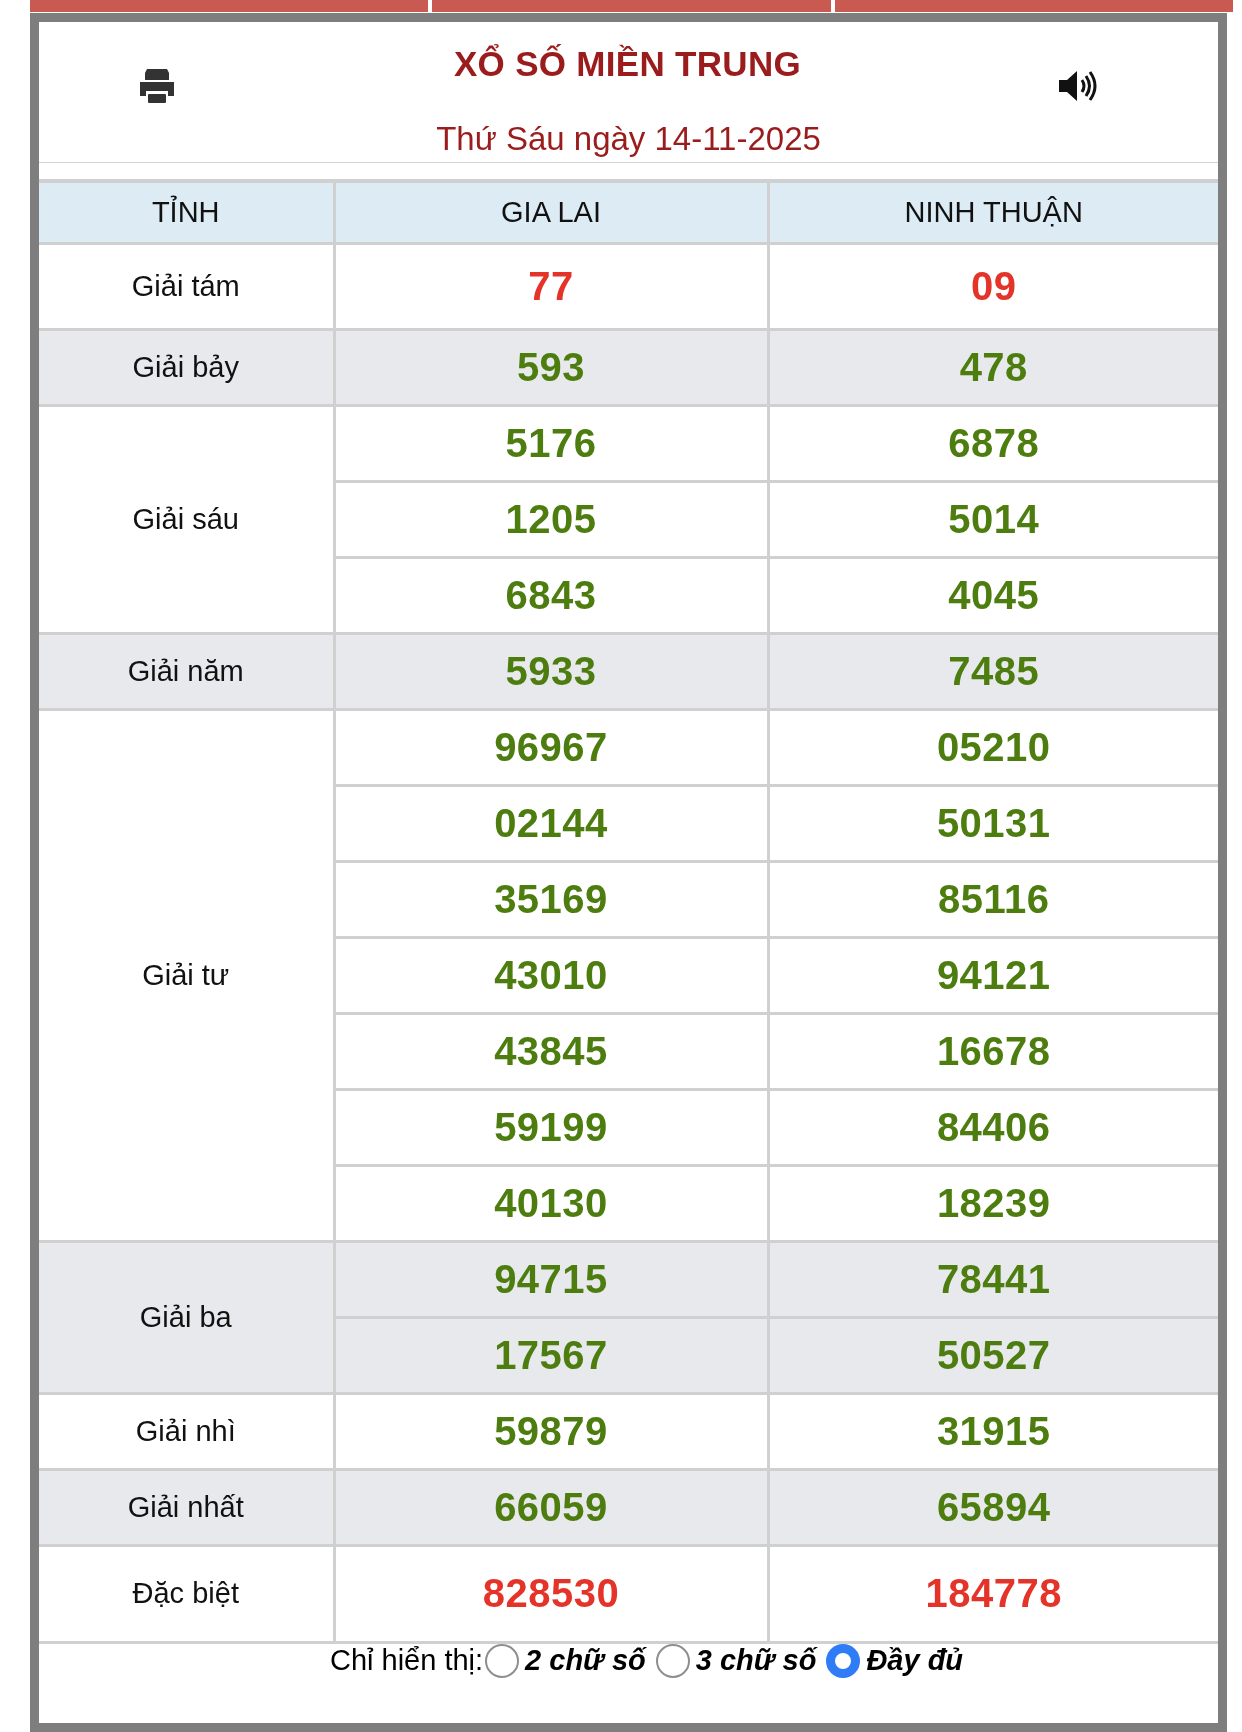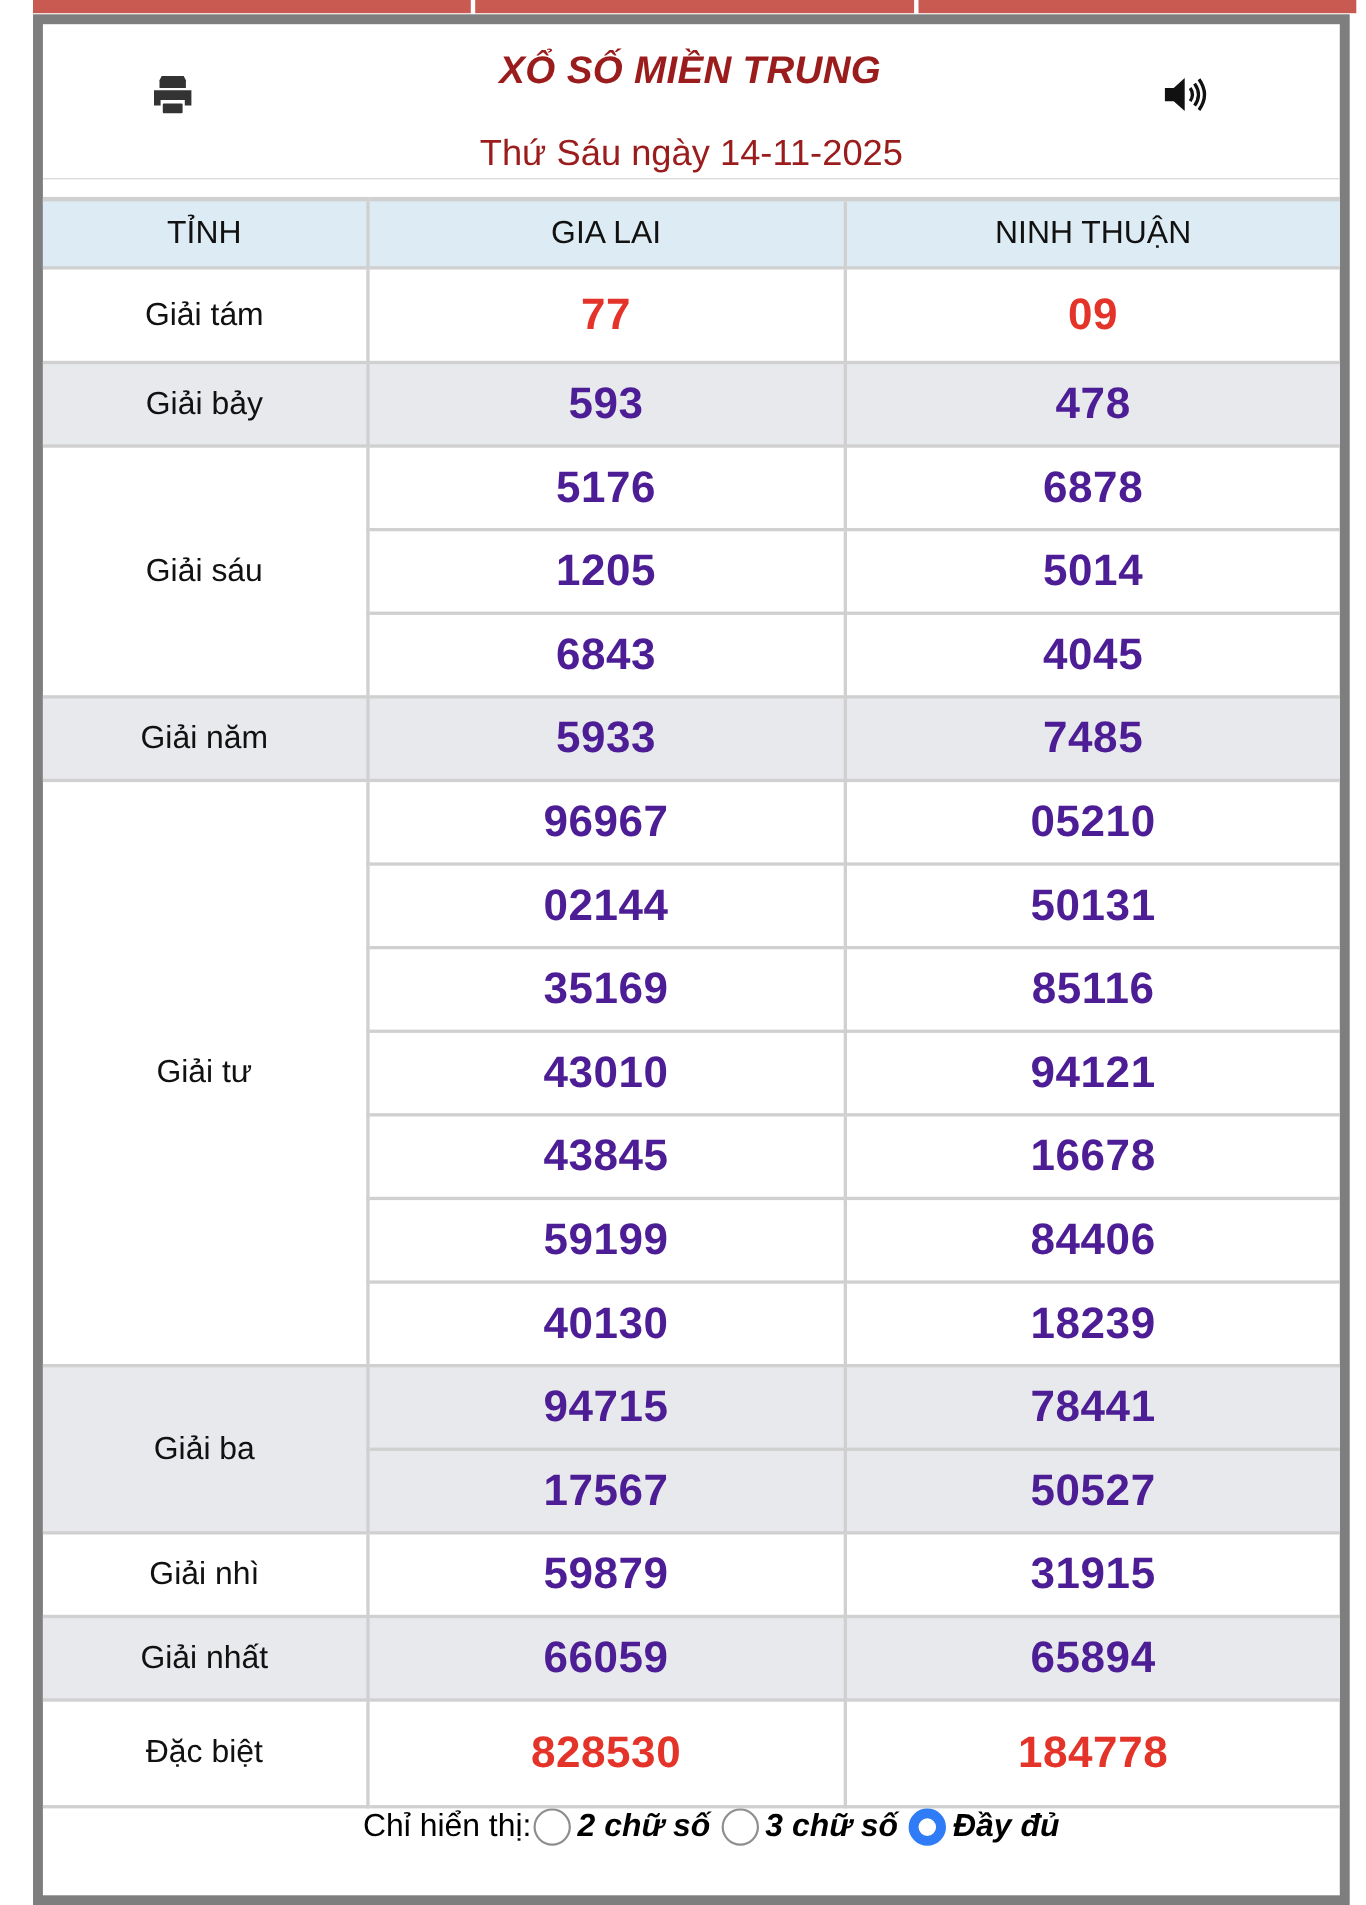--- a/index.html
+++ b/index.html
@@ -8,40 +8,40 @@
 
   .tabs { position: absolute; left: 30px; top: 0; width: 1203px; height: 12px; display: flex; gap: 4px; }
   .tab { flex: 1; background: #c95a52; height: 12px; }
 
   .frame { position: absolute; left: 30px; top: 13px; width: 1197px; height: 1719px;
            border: 9px solid #7e7e7e; border-bottom-width: 9px; background: #fff; }
   .inner { position: absolute; left: 0; top: 0; right: 0; bottom: 0; }
 
   .header { position: relative; height: 141px; border-bottom: 1px solid #d4d4d4; }
   .title { position: absolute; left: 0; right: 2px; top: 22px; text-align: center;
-           font-size: 35px; font-weight: bold; color: #9a1c1c; letter-spacing: 0.3px; font-style: italic; }
+           font-size: 35px; font-weight: bold; color: #9a1c1c; letter-spacing: 0.3px; }
   .date { position: absolute; left: 0; right: 0; top: 98px; text-align: center;
           font-size: 33px; color: #9a1c1c; }
   .icon-btn { position: absolute; cursor: pointer; display: flex; align-items: center; justify-content: center; }
   .print { left: 94px; top: 40px; width: 48px; height: 48px; }
   .speaker { left: 1016px; top: 44px; width: 46px; height: 40px; }
 
   table.results { width: 100%; border-collapse: collapse; table-layout: fixed; margin-top: 16px; }
   table.results col.c0 { width: 295px; }
   table.results col.c1 { width: 434px; }
   table.results col.c2 { width: auto; }
   table.results td, table.results th {
     border: 3px solid #d0d0d0; text-align: center; vertical-align: middle; padding: 0;
   }
   table.results tr:first-child th { border-top: 4px solid #d0d0d0; }
   table.results td:first-child, table.results th:first-child { border-left: none; }
   table.results td:last-child, table.results th:last-child { border-right: none; }
   th { background: #dcebf4; font-weight: normal; font-size: 29px; height: 62px; color: #111; }
   td.label { font-size: 29px; color: #111; }
-  td.num { font-size: 40px; font-weight: bold; color: #4c1d95; letter-spacing: 0.5px; }
+  td.num { font-size: 40px; font-weight: bold; color: #4d7c0f; letter-spacing: 0.5px; }
   td.num.red { color: #e4342a; }
   td.num.big { font-size: 40px; }
   tr.alt td { background: #e8e9ec; }
   tr.h76 td { height: 76px; }
   tr.h86 td { height: 86px; text-align: center; }
   tr.h97 td { height: 97px; }
 
   .footer { height: 96px; display: flex; align-items: flex-start; justify-content: center;
             font-size: 29px; color: #000000; padding-left: 44px; }
   .footer .radio-opt { display: inline-flex; align-items: center; cursor: pointer; }

